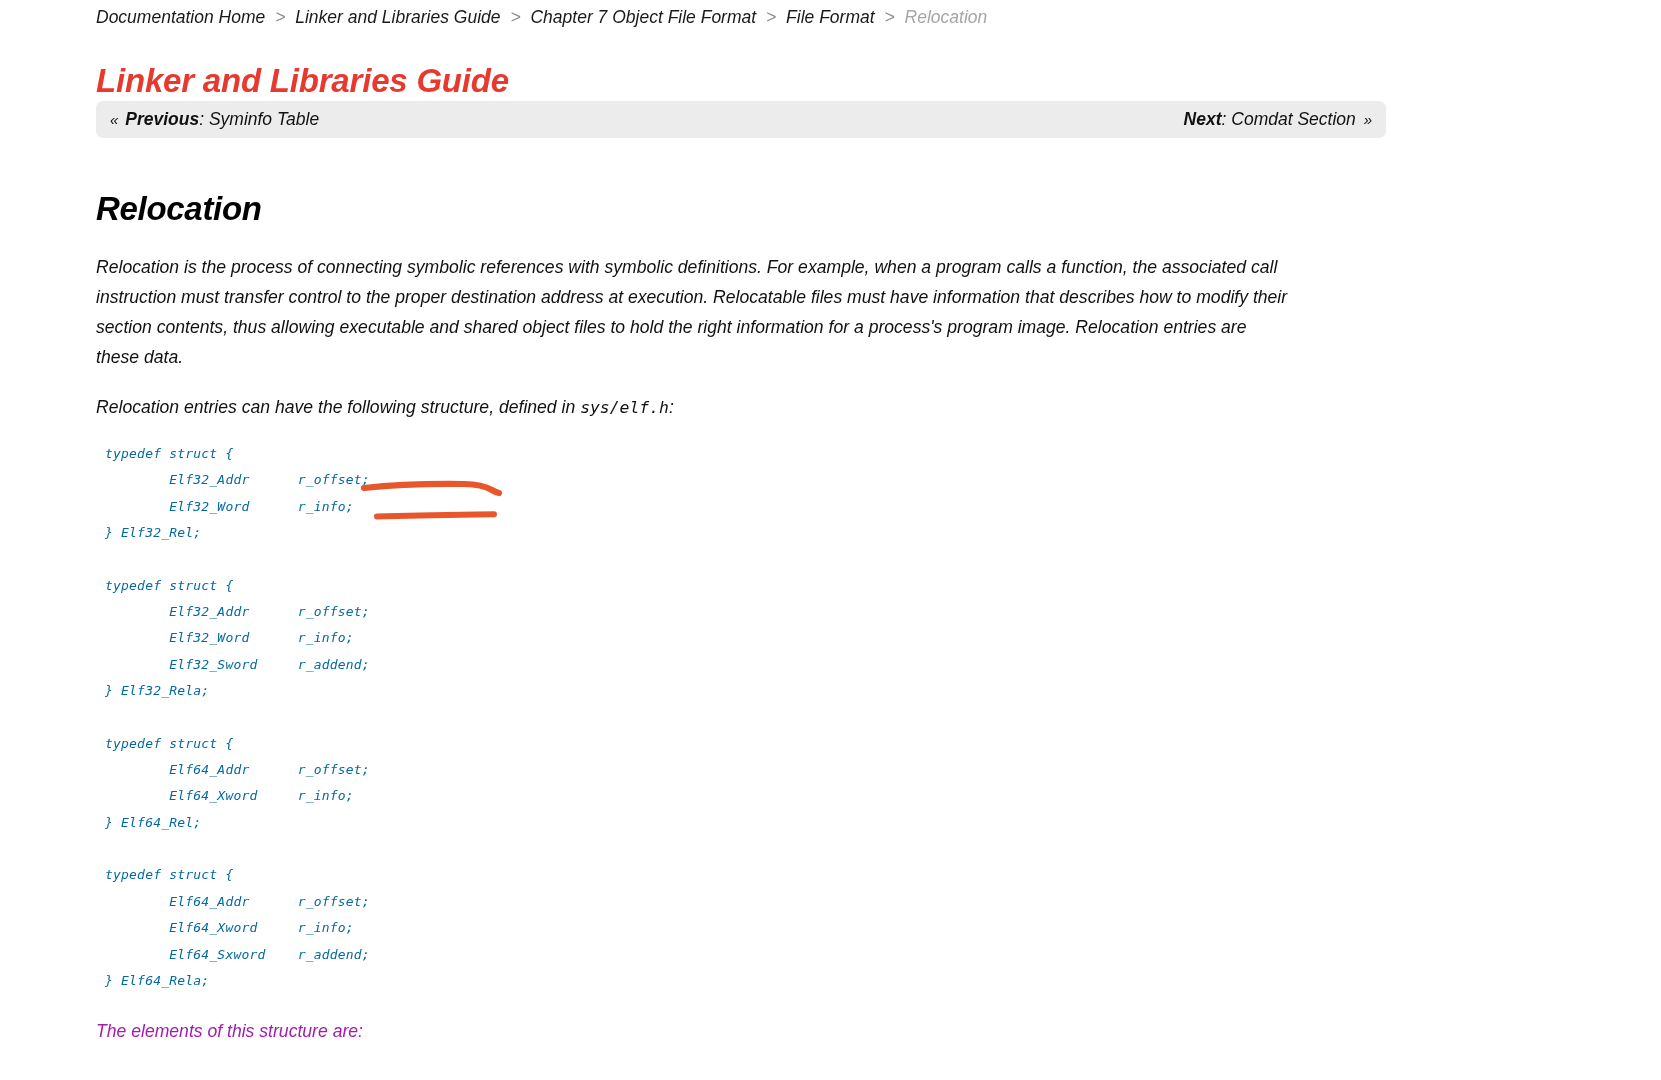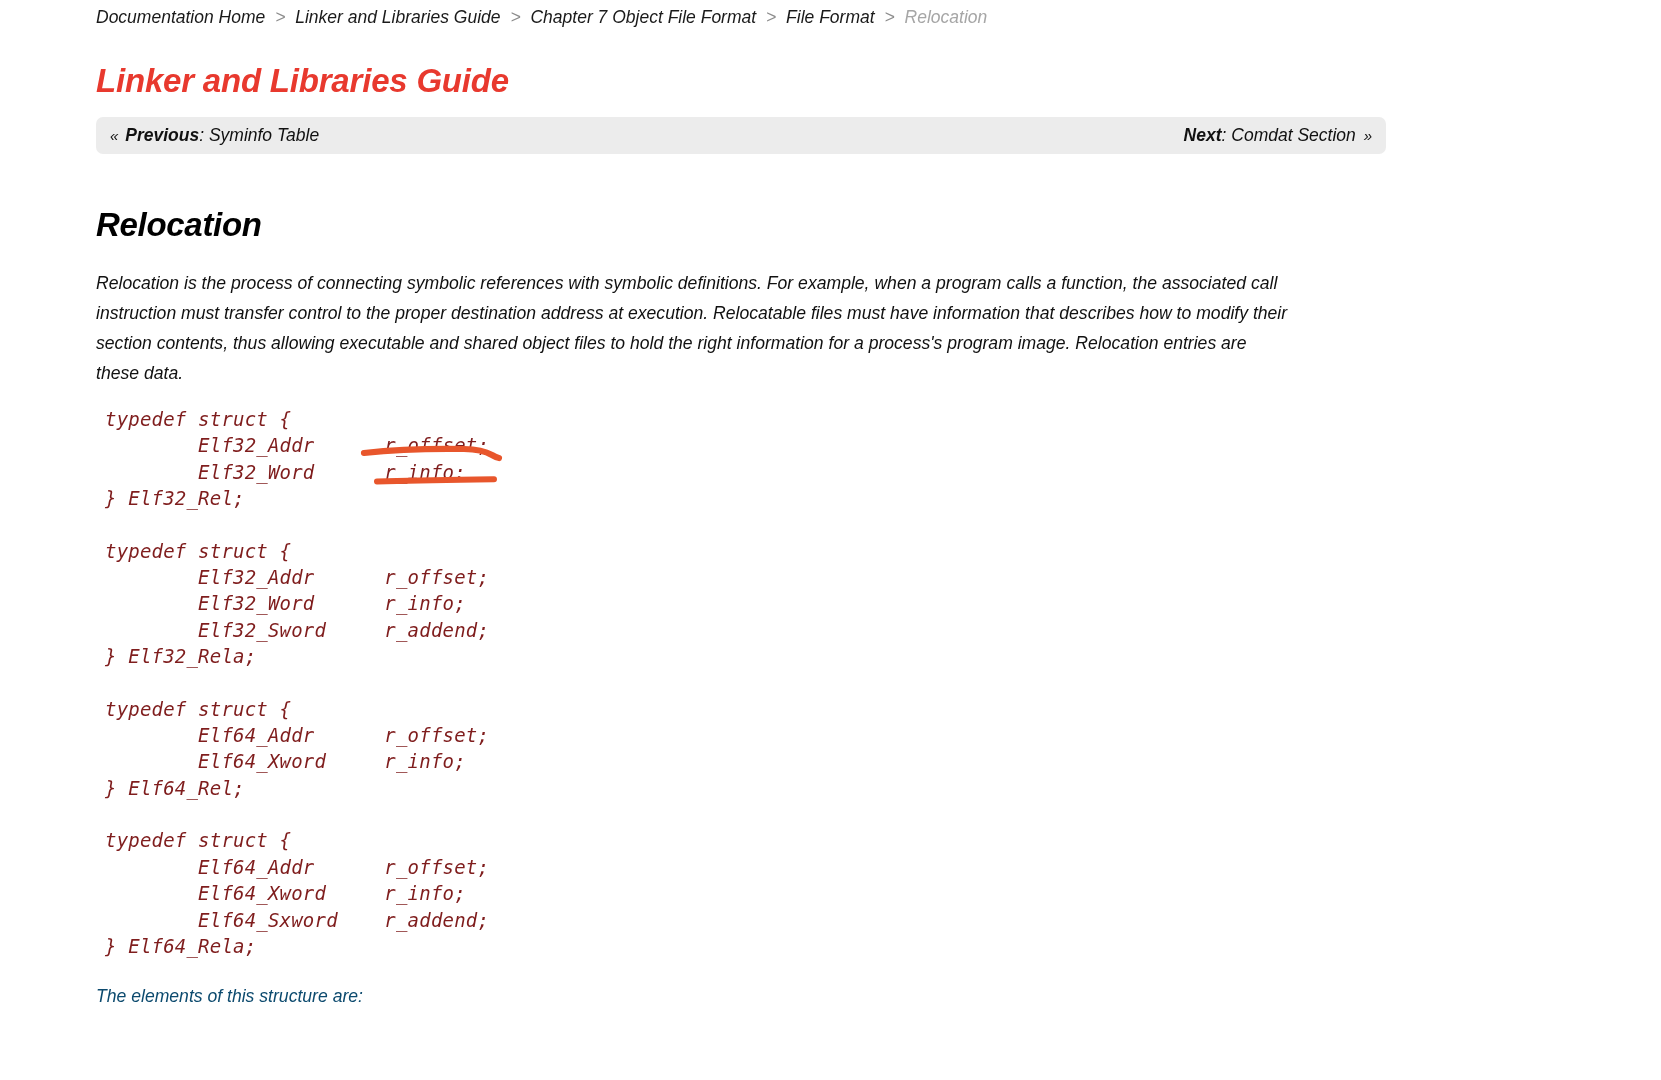--- a/index.html
+++ b/index.html
@@ -53,21 +53,21 @@
     font-weight: bold;
     color: #e8392e;
     letter-spacing: -0.2px;
     margin-top: 32px;
     line-height: 38px;
   }
 
   
   .navbar {
     position: relative;
-    margin-top: 17px;
+    margin-top: 1px;
     height: 37px;
     background: #ececec;
     border-radius: 7px;
     display: flex;
     align-items: center;
     justify-content: space-between;
     padding: 0 14px;
     box-sizing: border-box;
     font-size: 17.5px;
   }
@@ -111,23 +111,23 @@
     font-size: 16.4px;
   }
 
   
   .code-area {
     margin-top: 18px;
     position: relative;
   }
   pre.code {
     font-family: "DejaVu Sans Mono", monospace;
-    font-size: 19px;
+    font-size: 13px;
     line-height: 26.4px;
-    color: #7f1d1d;
+    color: #0369a1;
     margin: 0;
     padding: 0 0 0 9px;
     white-space: pre;
     letter-spacing: 0.2px;
   }
   pre.code + pre.code {
     margin-top: 26px;
   }
 
   
@@ -138,21 +138,21 @@
     width: 1290px;
     height: 600px;
     pointer-events: none;
     overflow: visible;
   }
 
   .closing-line {
     font-size: 17.6px;
     line-height: 22.8px;
     margin-top: 26px;
-    color: #0c4a6e;
+    color: #a21caf;
   }
 </style>
 </head>
 <body>
 
 <div class="page">
   <div class="content">
 
     <div class="breadcrumb">
       <span class="crumb">Documentation Home</span>
@@ -176,20 +176,24 @@
       <div class="nav-link">
         <span class="strong">Next</span><span>: </span><span>Comdat Section</span>
         <span class="chev right">»</span>
       </div>
     </div>
 
     <h1 class="section-heading">Relocation</h1>
 
     <p class="para intro">Relocation is the process of connecting symbolic references with symbolic definitions. For example, when a program calls a function, the associated call instruction must transfer control to the proper destination address at execution. Relocatable files must have information that describes how to modify their section contents, thus allowing executable and shared object files to hold the right information for a process's program image. Relocation entries are these data.</p>
 
+    <p class="para">
+      <span>Relocation entries can have the following structure, defined in</span>
+      <span class="mono-inline">sys/elf.h</span><span>:</span>
+    </p>
 
     <div class="code-area">
 
       <pre class="code">typedef struct {
         Elf32_Addr      r_offset;
         Elf32_Word      r_info;
 } Elf32_Rel;</pre>
       <pre class="code">typedef struct {
         Elf32_Addr      r_offset;
         Elf32_Word      r_info;

